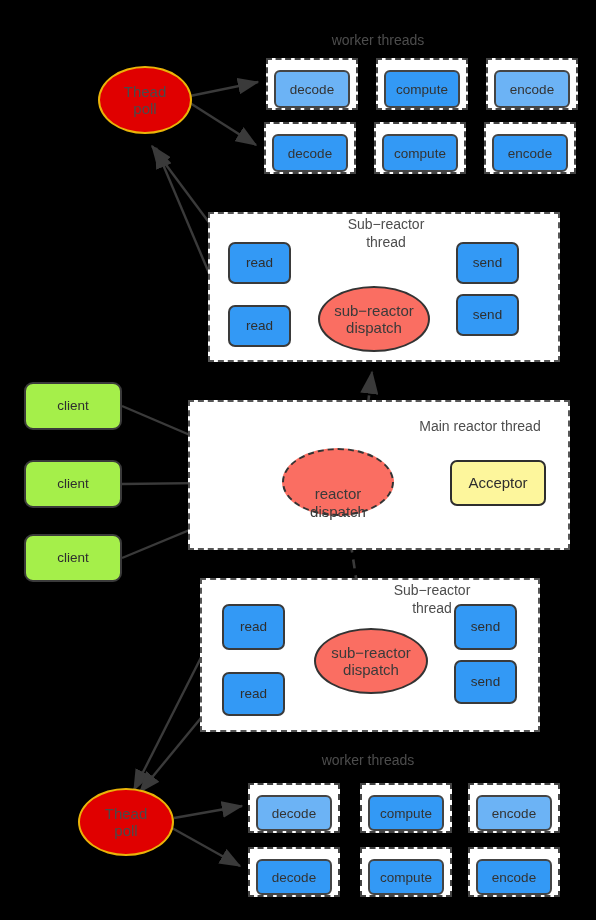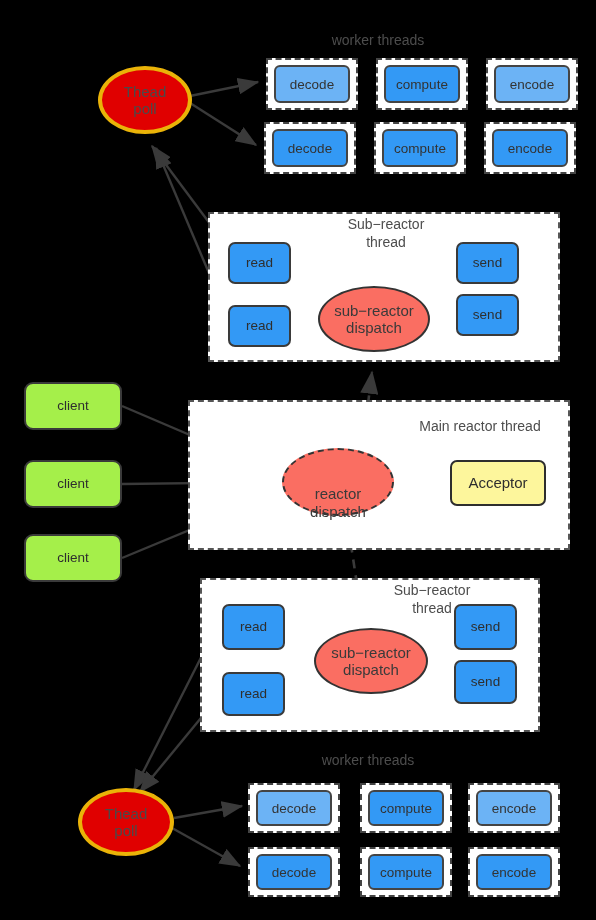--- a/index.html
+++ b/index.html
@@ -8,35 +8,35 @@
   #stage{position:absolute;left:0;top:0;width:596px;height:920px;background:#000;}
   svg.edges{position:absolute;left:0;top:0;width:596px;height:920px;pointer-events:none;}
 
   .node{position:absolute;box-sizing:border-box;display:flex;align-items:center;
         justify-content:center;text-align:center;color:#3a3a3a;line-height:1.15;}
 
   
   .lbl{position:absolute;color:#4d4d4d;font-size:14px;text-align:center;line-height:1.2;}
 
   
-  .ellipse-red{border-radius:50%;background:#e00000;border:4px solid #eab308;
+  .ellipse-red{border-radius:50%;background:#e00000;border:2px solid #eab308;
                color:#4a4a4a;font-size:15px;}
   .ellipse-salmon{border-radius:50%;background:#fa6e62;border:2px solid #333;
                   color:#3a3a3a;font-size:15px;}
   .ellipse-salmon.dashed{border-style:dashed;border-width:2.5px;}
 
   
   .panel{position:absolute;box-sizing:border-box;background:#fff;
          border:2px dashed #555;}
   .panel-title{position:absolute;color:#4d4d4d;font-size:14px;text-align:center;
                line-height:1.25;}
 
   
   .worker-cell{position:absolute;box-sizing:border-box;background:#fff;
-               border:2px dashed #444;display:flex;align-items:center;
+               border:2px dashed #444;display:flex;align-items:flex-end;
                justify-content:center;}
   .worker-inner{box-sizing:border-box;border:2px solid #444;border-radius:6px;
                 display:flex;align-items:center;justify-content:center;
                 color:#333;font-size:13.5px;}
 
   .box-blue{background:#3399f5;border:2px solid #3a3a3a;border-radius:7px;
             color:#2e2e2e;font-size:13.5px;}
   .box-green{background:#a5ef4a;border:2px solid #3a3a3a;border-radius:9px;
              color:#2e2e2e;font-size:13.5px;}
   .box-yellow{background:#fdf69c;border:2px solid #2e2e2e;border-radius:7px;

